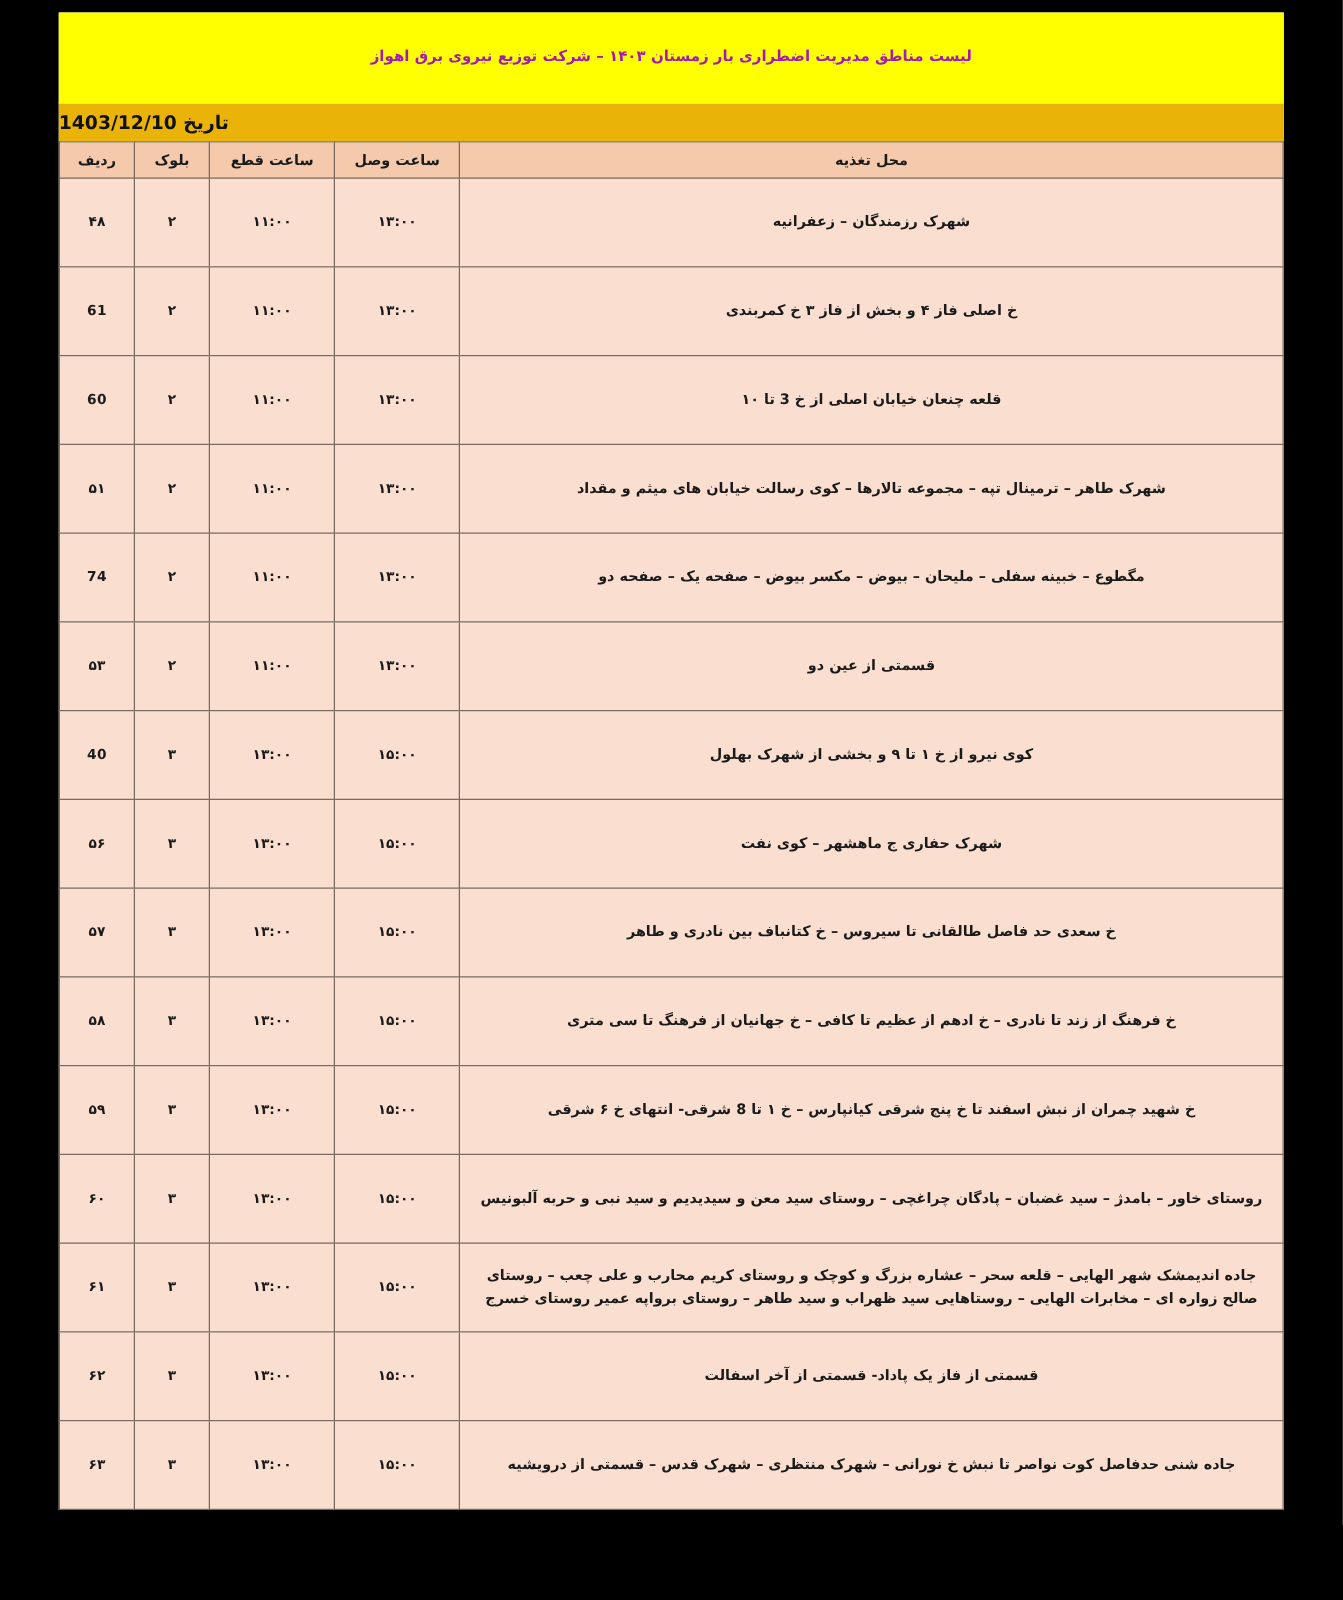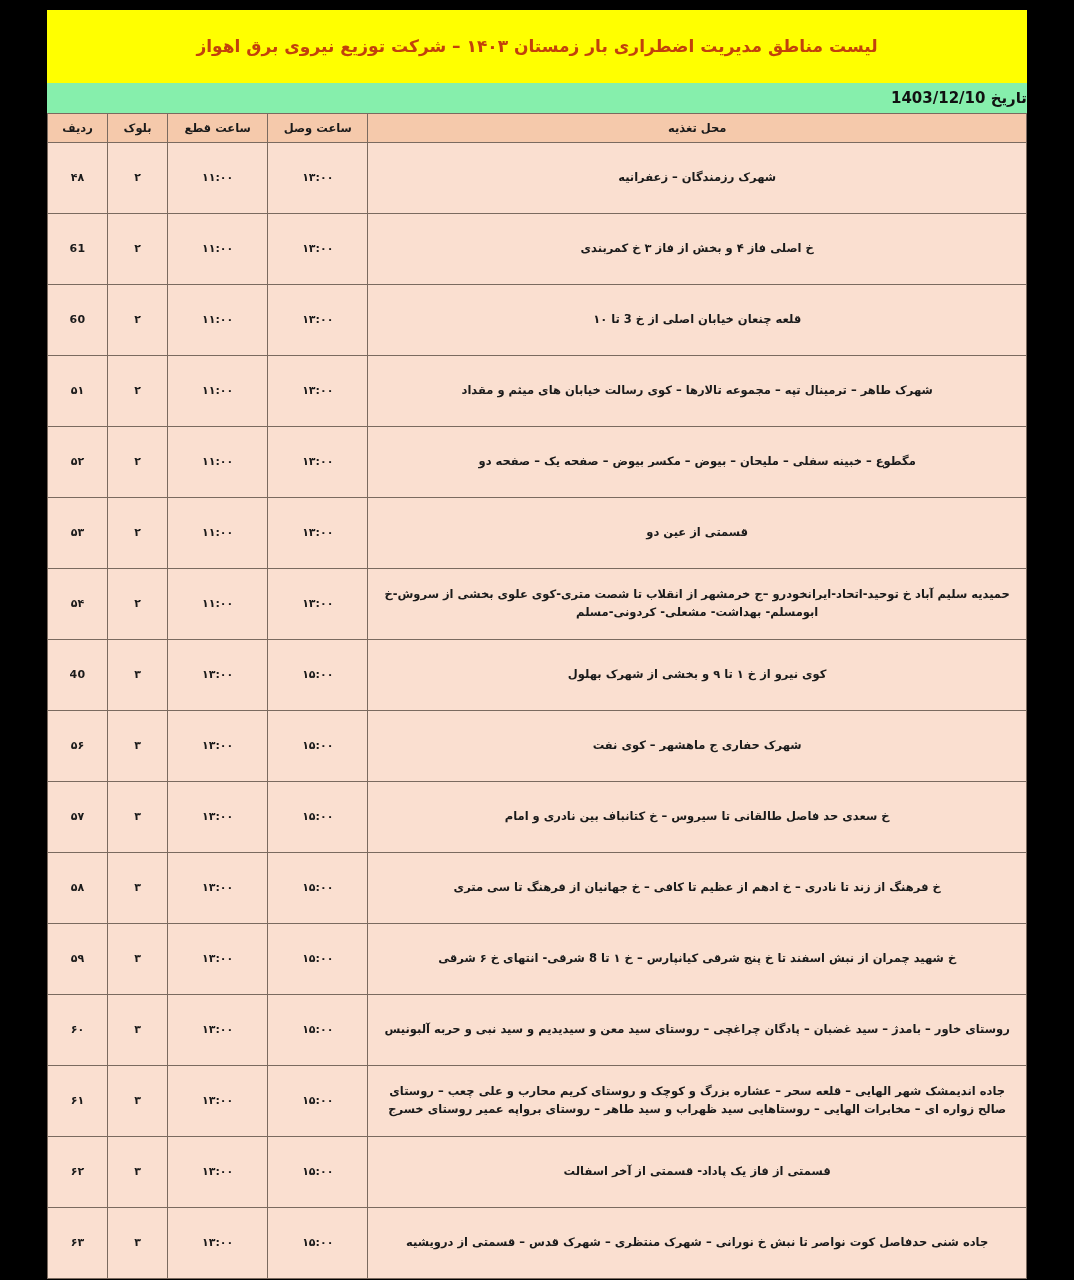--- a/index.html
+++ b/index.html
@@ -33,35 +33,35 @@
   
   .title-bar {
     background: #ffff00;
     height: 72px;
     display: flex;
     align-items: center;
     justify-content: center;
     border-bottom: 1px solid #ffff00;
   }
   .title-text {
-    font-size: 17px;
-    font-weight: bold;
-    color: #c2410c;
+    font-size: 12px;
+    font-weight: bold;
+    color: #a21caf;
     letter-spacing: 0;
     line-height: 1.3;
     direction: rtl;
   }
 
   
   .date-bar {
-    background: #86efac;
+    background: #eab308;
     height: 30px;
     display: flex;
     align-items: center;
-    justify-content: flex-start;
+    justify-content: flex-end;
   }
   .date-text {
     font-size: 15px;
     font-weight: bold;
     color: #111111;
     direction: rtl;
   }
 
   
   table.schedule {
@@ -175,52 +175,45 @@
             <td class="col-time">۱۳:۰۰</td>
             <td class="col-time">۱۱:۰۰</td>
             <td class="col-block">۲</td>
             <td class="col-row">۵۱</td>
           </tr>
           <tr>
             <td class="col-place">مگطوع – خبینه سفلی – ملیحان – بیوض – مکسر بیوض – صفحه یک – صفحه دو</td>
             <td class="col-time">۱۳:۰۰</td>
             <td class="col-time">۱۱:۰۰</td>
             <td class="col-block">۲</td>
-            <td class="col-row">۵۲</td>
+            <td class="col-row">74</td>
           </tr>
           <tr>
             <td class="col-place">قسمتی از عین دو</td>
             <td class="col-time">۱۳:۰۰</td>
             <td class="col-time">۱۱:۰۰</td>
             <td class="col-block">۲</td>
             <td class="col-row">۵۳</td>
           </tr>
           <tr>
-            <td class="col-place">حمیدیه سلیم آباد خ توحید-اتحاد-ایرانخودرو –ج خرمشهر از انقلاب تا شصت متری-کوی علوی بخشی از سروش-خ ابومسلم- بهداشت- مشعلی- کردونی-مسلم</td>
-            <td class="col-time">۱۳:۰۰</td>
-            <td class="col-time">۱۱:۰۰</td>
-            <td class="col-block">۲</td>
-            <td class="col-row">۵۴</td>
-          </tr>
-          <tr>
             <td class="col-place">کوی نیرو از خ ۱ تا ۹ و بخشی از شهرک بهلول</td>
             <td class="col-time">۱۵:۰۰</td>
             <td class="col-time">۱۳:۰۰</td>
             <td class="col-block">۳</td>
             <td class="col-row">40</td>
           </tr>
           <tr>
             <td class="col-place">شهرک حفاری ج ماهشهر – کوی نفت</td>
             <td class="col-time">۱۵:۰۰</td>
             <td class="col-time">۱۳:۰۰</td>
             <td class="col-block">۳</td>
             <td class="col-row">۵۶</td>
           </tr>
           <tr>
-            <td class="col-place">خ سعدی حد فاصل طالقانی تا سیروس – خ کتانباف بین نادری و امام</td>
+            <td class="col-place">خ سعدی حد فاصل طالقانی تا سیروس – خ کتانباف بین نادری و طاهر</td>
             <td class="col-time">۱۵:۰۰</td>
             <td class="col-time">۱۳:۰۰</td>
             <td class="col-block">۳</td>
             <td class="col-row">۵۷</td>
           </tr>
           <tr>
             <td class="col-place">خ فرهنگ از زند تا نادری – خ ادهم از عظیم تا کافی – خ جهانیان از فرهنگ تا سی متری</td>
             <td class="col-time">۱۵:۰۰</td>
             <td class="col-time">۱۳:۰۰</td>
             <td class="col-block">۳</td>

